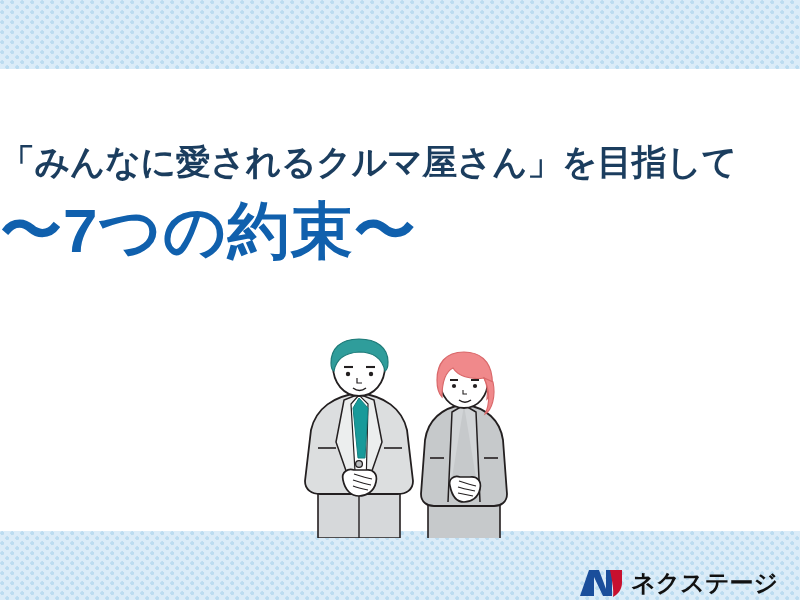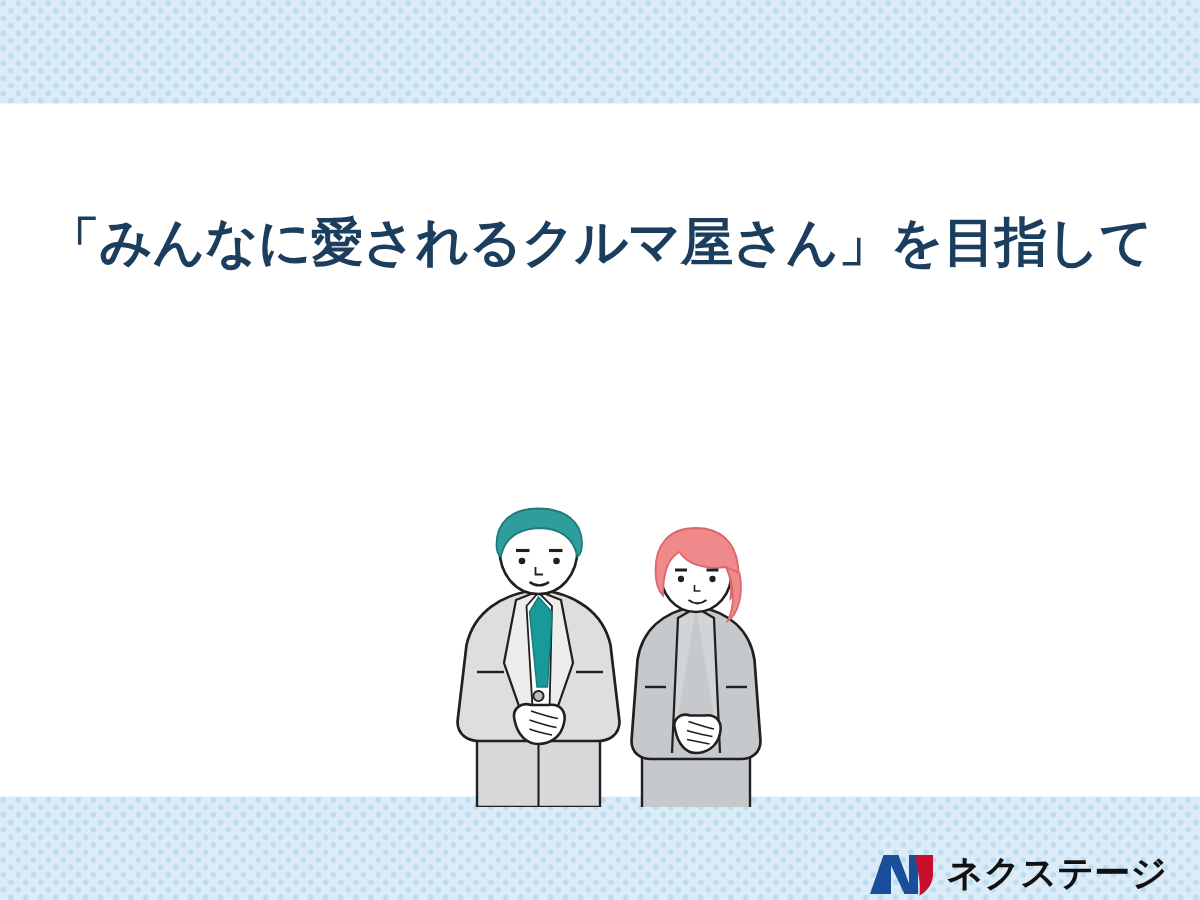--- a/index.html
+++ b/index.html
@@ -42,21 +42,20 @@
     top: 531px;
     height: 69px;
   }
 
   
   .headline {
     position: absolute;
     left: 0;
     top: 140px;
     width: 800px;
-    text-align: center;
     user-select: none;
   }
   .headline-line1 {
     color: #1b3d5e;
     font-size: 35px;
     font-weight: 700;
     letter-spacing: -0.5px;
     line-height: 1.28;
     white-space: nowrap;
   }
@@ -103,20 +102,21 @@
 </head>
 <body>
 
 <div class="banner">
 
   <div class="dot-band top"></div>
   <div class="dot-band bottom"></div>
 
   <div class="headline">
     <div class="headline-line1">「みんなに愛されるクルマ屋さん」を目指して</div>
+    <div class="headline-line2">〜7つの約束〜</div>
   </div>
 
   <div class="figures">
     <svg width="230" height="200" viewBox="0 0 230 200" xmlns="http://www.w3.org/2000/svg">
       <g>
 
         <path d="M22 150 L22 200 L104 200 L104 150 Z" fill="#d6d8da" stroke="#231f20" stroke-width="1.6"></path>
         <path d="M63 154 L63 200" stroke="#231f20" stroke-width="1.4" fill="none"></path>
 
         <path d="M50 36 L50 52 L63 62 L76 52 L76 36 Z" fill="#ffffff" stroke="#231f20" stroke-width="1.5"></path>

